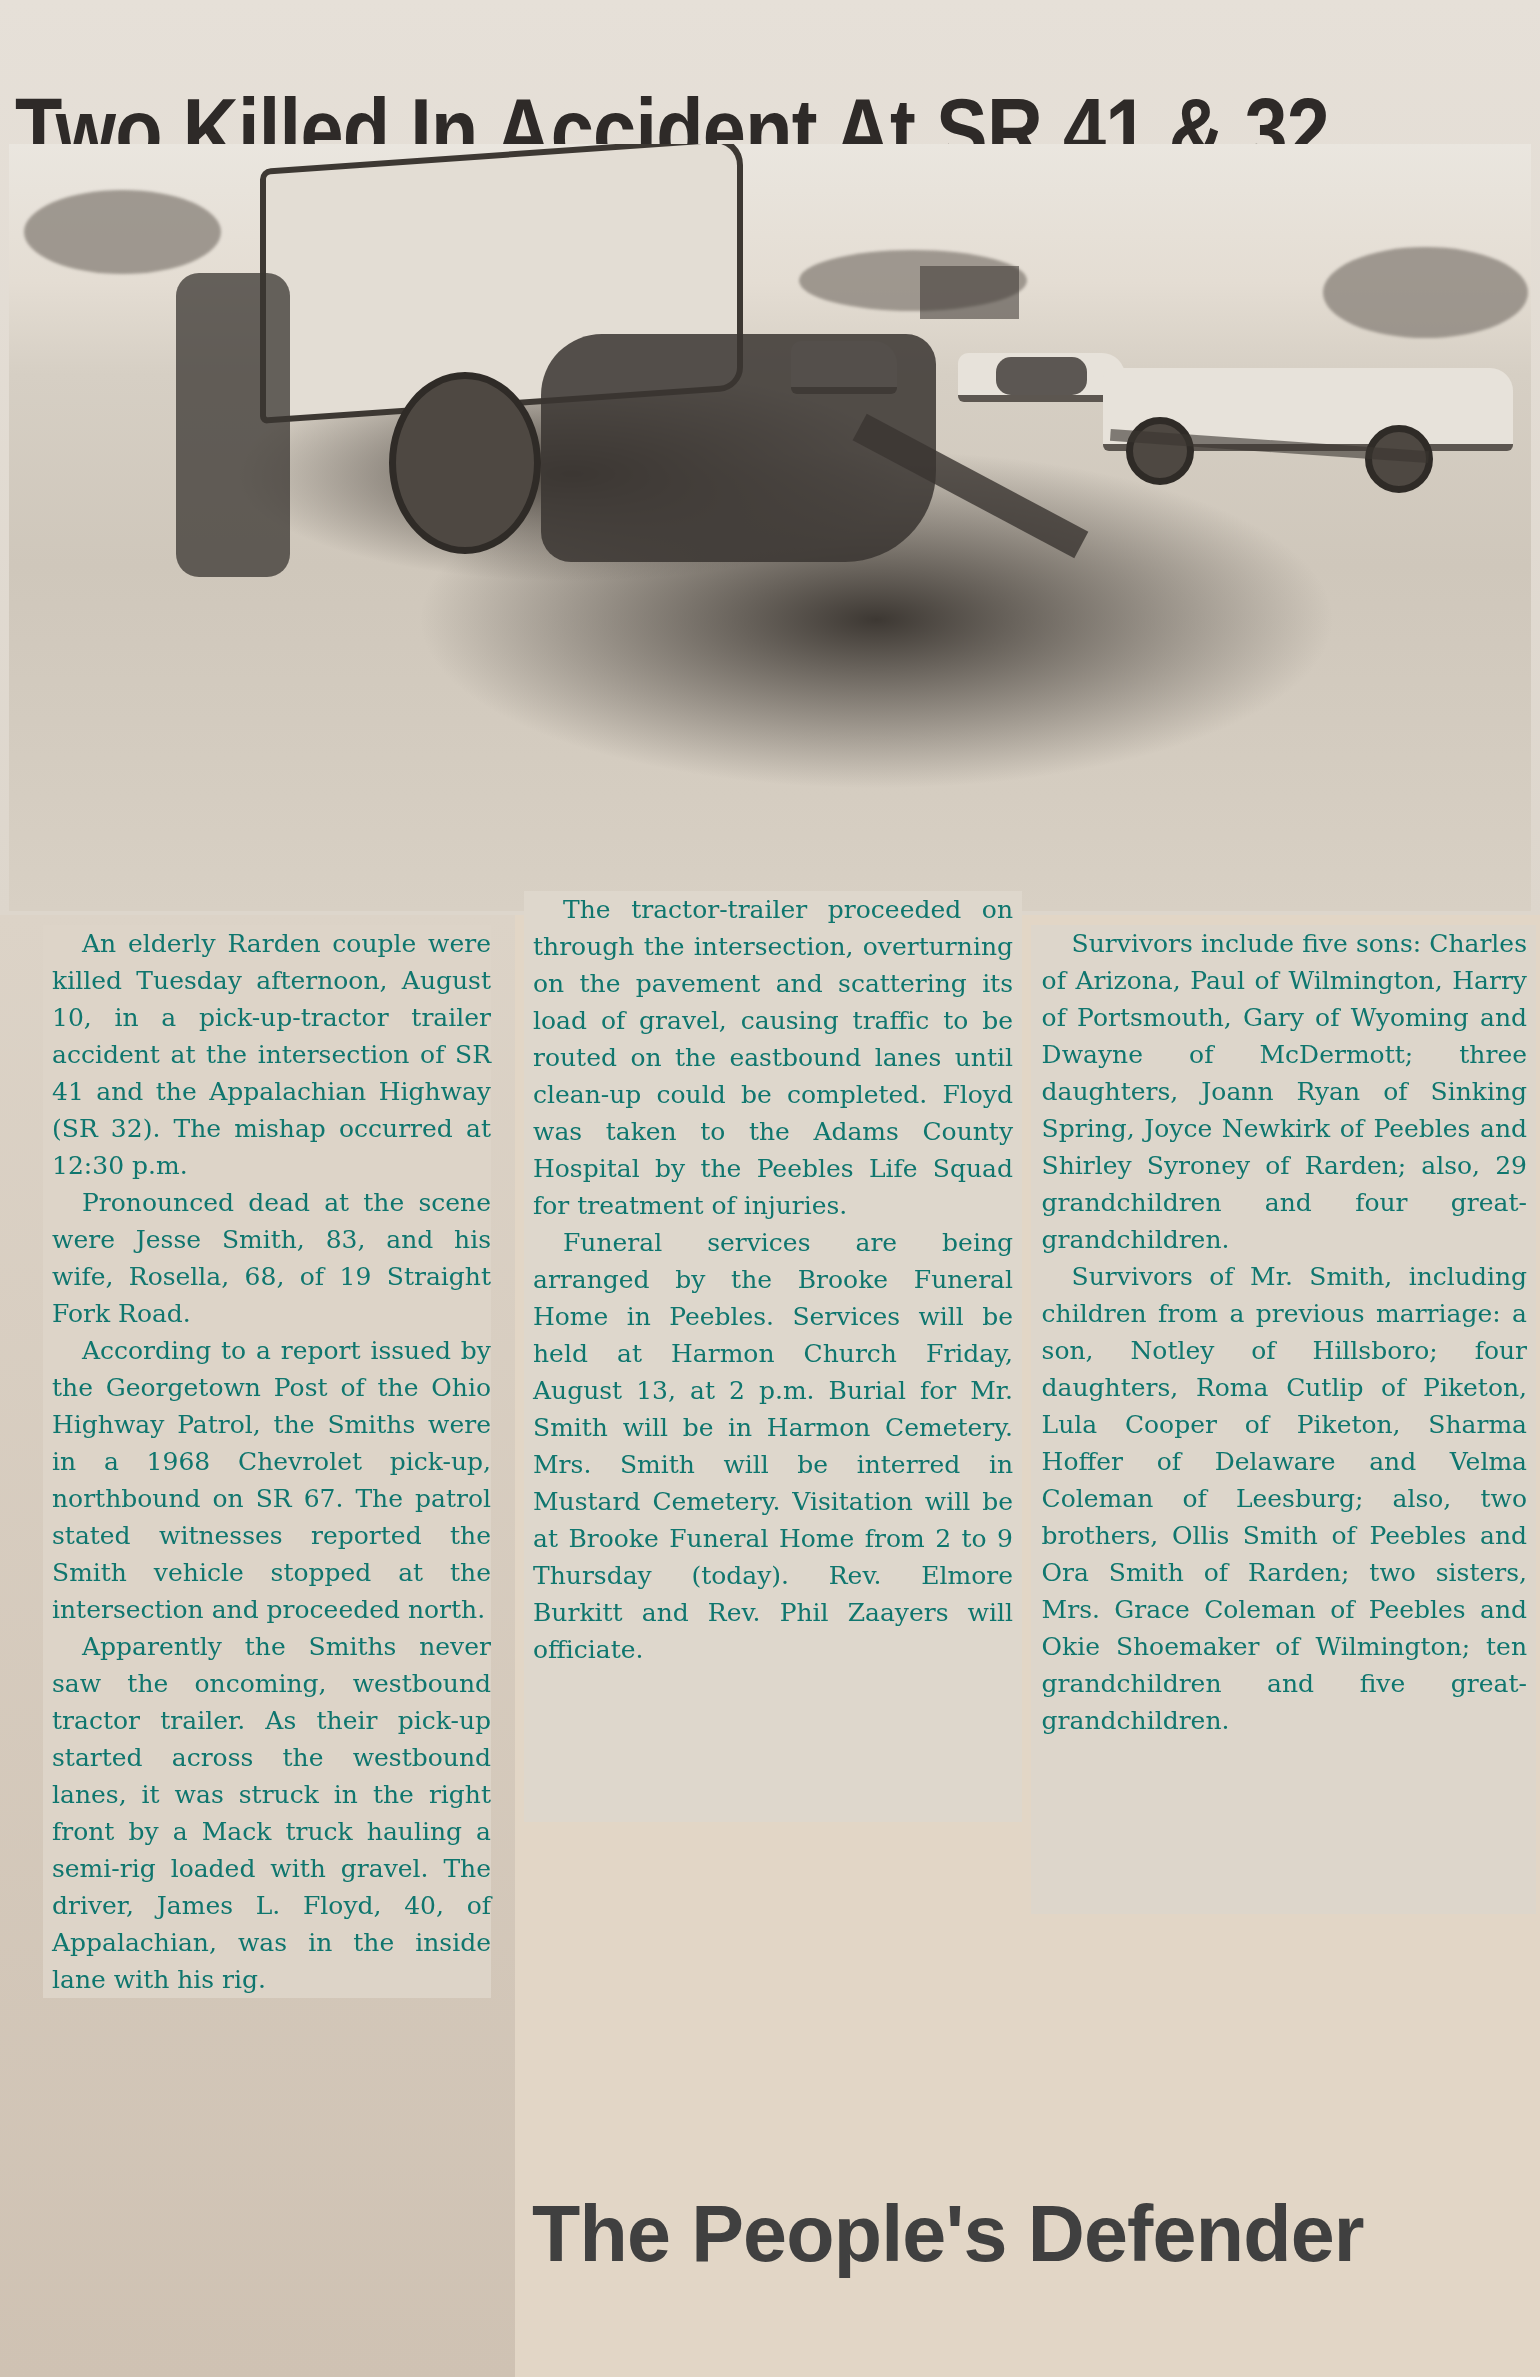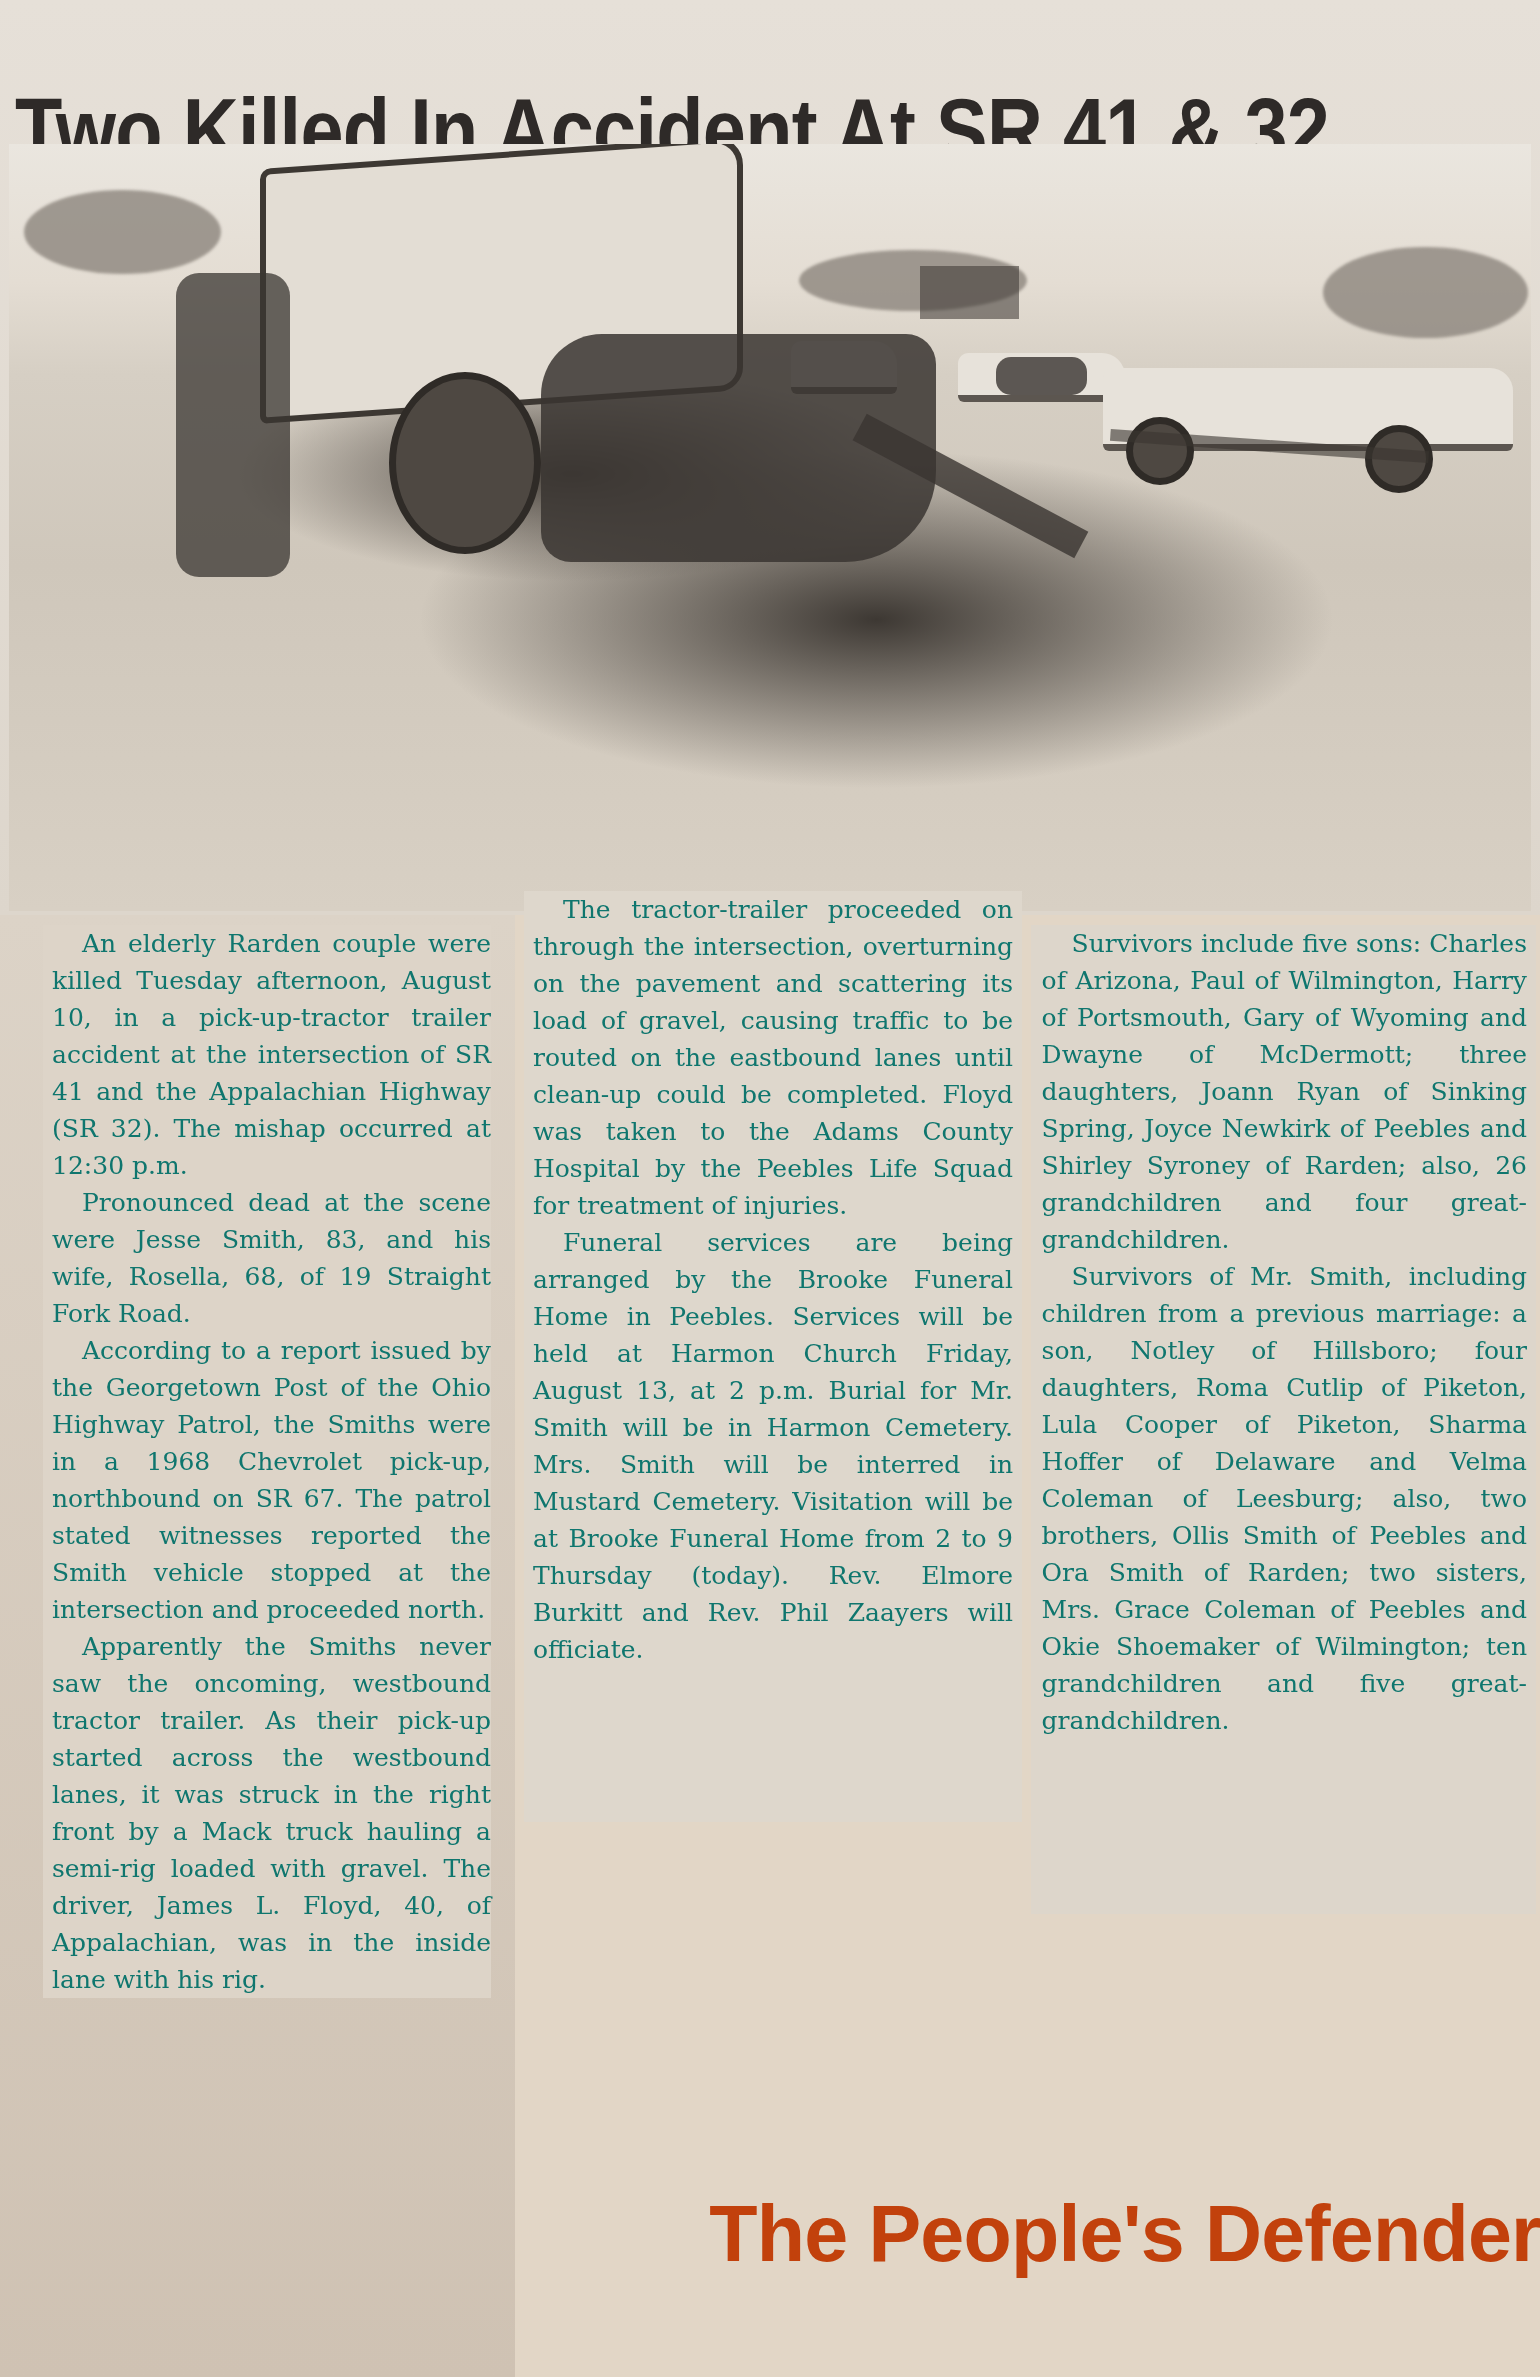--- a/index.html
+++ b/index.html
@@ -51,22 +51,22 @@
     text-align: justify;
     color: #0f766e;
     box-sizing: border-box;
   }
   .col p { margin: 0; text-indent: 30px; }
   .col1 { left: 43px; top: 925px; width: 448px; background: #ddd4c8; padding: 0 0 0 9px; }
   .col2 { left: 524px; top: 891px; width: 498px; height: 931px; background: #ded7cc; padding: 0 9px 0 9px; }
   .col3 { left: 1031px; top: 925px; width: 505px; height: 989px; background: #ddd6cb; padding: 0 9px 0 10.6px; }
   .col1-bg { position: absolute; left: 0; top: 915px; width: 515px; height: 1462px; background: linear-gradient(180deg,#dcd3c7,#cfc2b3); }
   .masthead {
-    position: absolute; left: 532px; top: 2188px; width: 1009px; text-align: right;
-    font-family: "Liberation Sans", sans-serif; font-weight: bold; color: #c2410c;
+    position: absolute; left: 532px; top: 2188px; width: 1009px; text-align: left;
+    font-family: "Liberation Sans", sans-serif; font-weight: bold; color: #404040;
   }
   .masthead .paper { font-size: 79px; line-height: 91px; letter-spacing: -0.8px; }
   .masthead .date { font-size: 47px; line-height: 61px; margin-top: 1.5px; }
 </style>
 </head>
 <body>
 
 <div class="clip-bg"></div>
 
 <h1 class="headline">Two Killed In Accident At SR 41 &amp; 32</h1>
@@ -103,20 +103,20 @@
   <p>According to a report issued by the Georgetown Post of the Ohio Highway Patrol, the Smiths were in a 1968 Chevrolet pick-up, northbound on SR 67. The patrol stated witnesses reported the Smith vehicle stopped at the intersection and proceeded north.</p>
   <p>Apparently the Smiths never saw the oncoming, westbound tractor trailer. As their pick-up started across the westbound lanes, it was struck in the right front by a Mack truck hauling a semi-rig loaded with gravel. The driver, James L. Floyd, 40, of Appalachian, was in the inside lane with his rig.</p>
 </div>
 
 <div class="col col2">
   <p>The tractor-trailer proceeded on through the intersection, overturning on the pavement and scattering its load of gravel, causing traffic to be routed on the eastbound lanes until clean-up could be completed. Floyd was taken to the Adams County Hospital by the Peebles Life Squad for treatment of injuries.</p>
   <p>Funeral services are being arranged by the Brooke Funeral Home in Peebles. Services will be held at Harmon Church Friday, August 13, at 2 p.m. Burial for Mr. Smith will be in Harmon Cemetery. Mrs. Smith will be interred in Mustard Cemetery. Visitation will be at Brooke Funeral Home from 2 to 9 Thursday (today). Rev. Elmore Burkitt and Rev. Phil Zaayers will officiate.</p>
 </div>
 
 <div class="col col3">
-  <p>Survivors include five sons: Charles of Arizona, Paul of Wilmington, Harry of Portsmouth, Gary of Wyoming and Dwayne of McDermott; three daughters, Joann Ryan of Sinking Spring, Joyce Newkirk of Peebles and Shirley Syroney of Rarden; also, 26 grandchildren and four great-grandchildren.</p>
+  <p>Survivors include five sons: Charles of Arizona, Paul of Wilmington, Harry of Portsmouth, Gary of Wyoming and Dwayne of McDermott; three daughters, Joann Ryan of Sinking Spring, Joyce Newkirk of Peebles and Shirley Syroney of Rarden; also, 29 grandchildren and four great-grandchildren.</p>
   <p>Survivors of Mr. Smith, including children from a previous marriage: a son, Notley of Hillsboro; four daughters, Roma Cutlip of Piketon, Lula Cooper of Piketon, Sharma Hoffer of Delaware and Velma Coleman of Leesburg; also, two brothers, Ollis Smith of Peebles and Ora Smith of Rarden; two sisters, Mrs. Grace Coleman of Peebles and Okie Shoemaker of Wilmington; ten grandchildren and five great-grandchildren.</p>
 </div>
 
 <div class="masthead">
   <div class="paper">The People's Defender</div>
 </div>
 
 
 </body></html>

